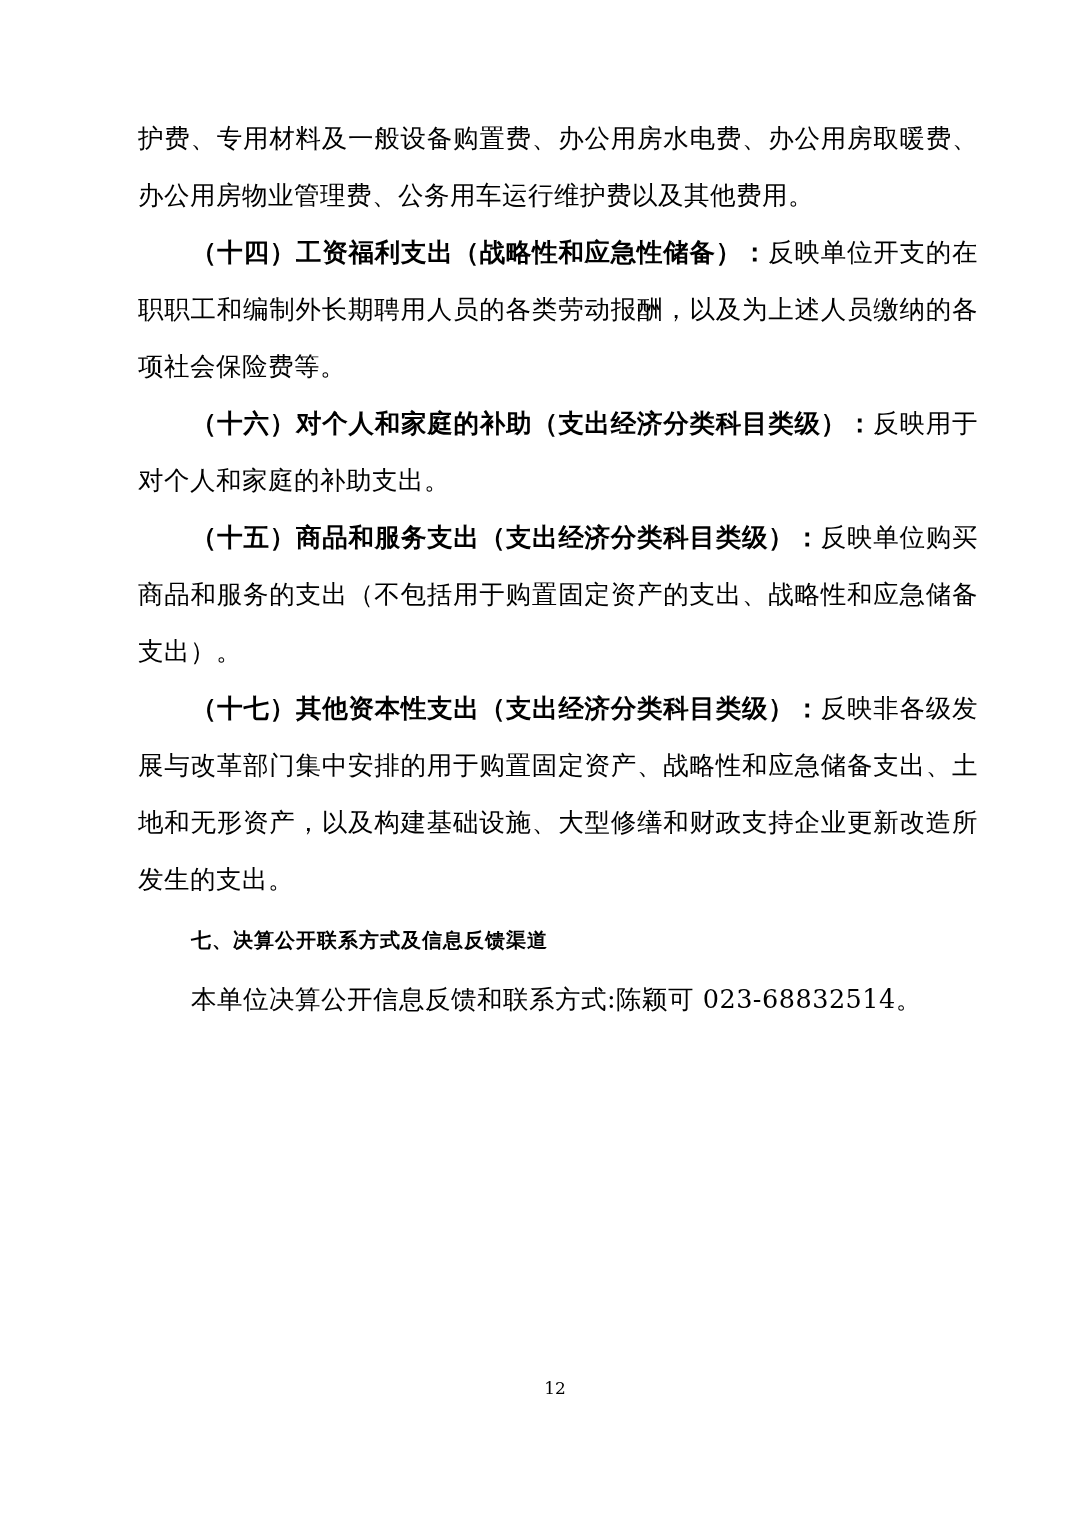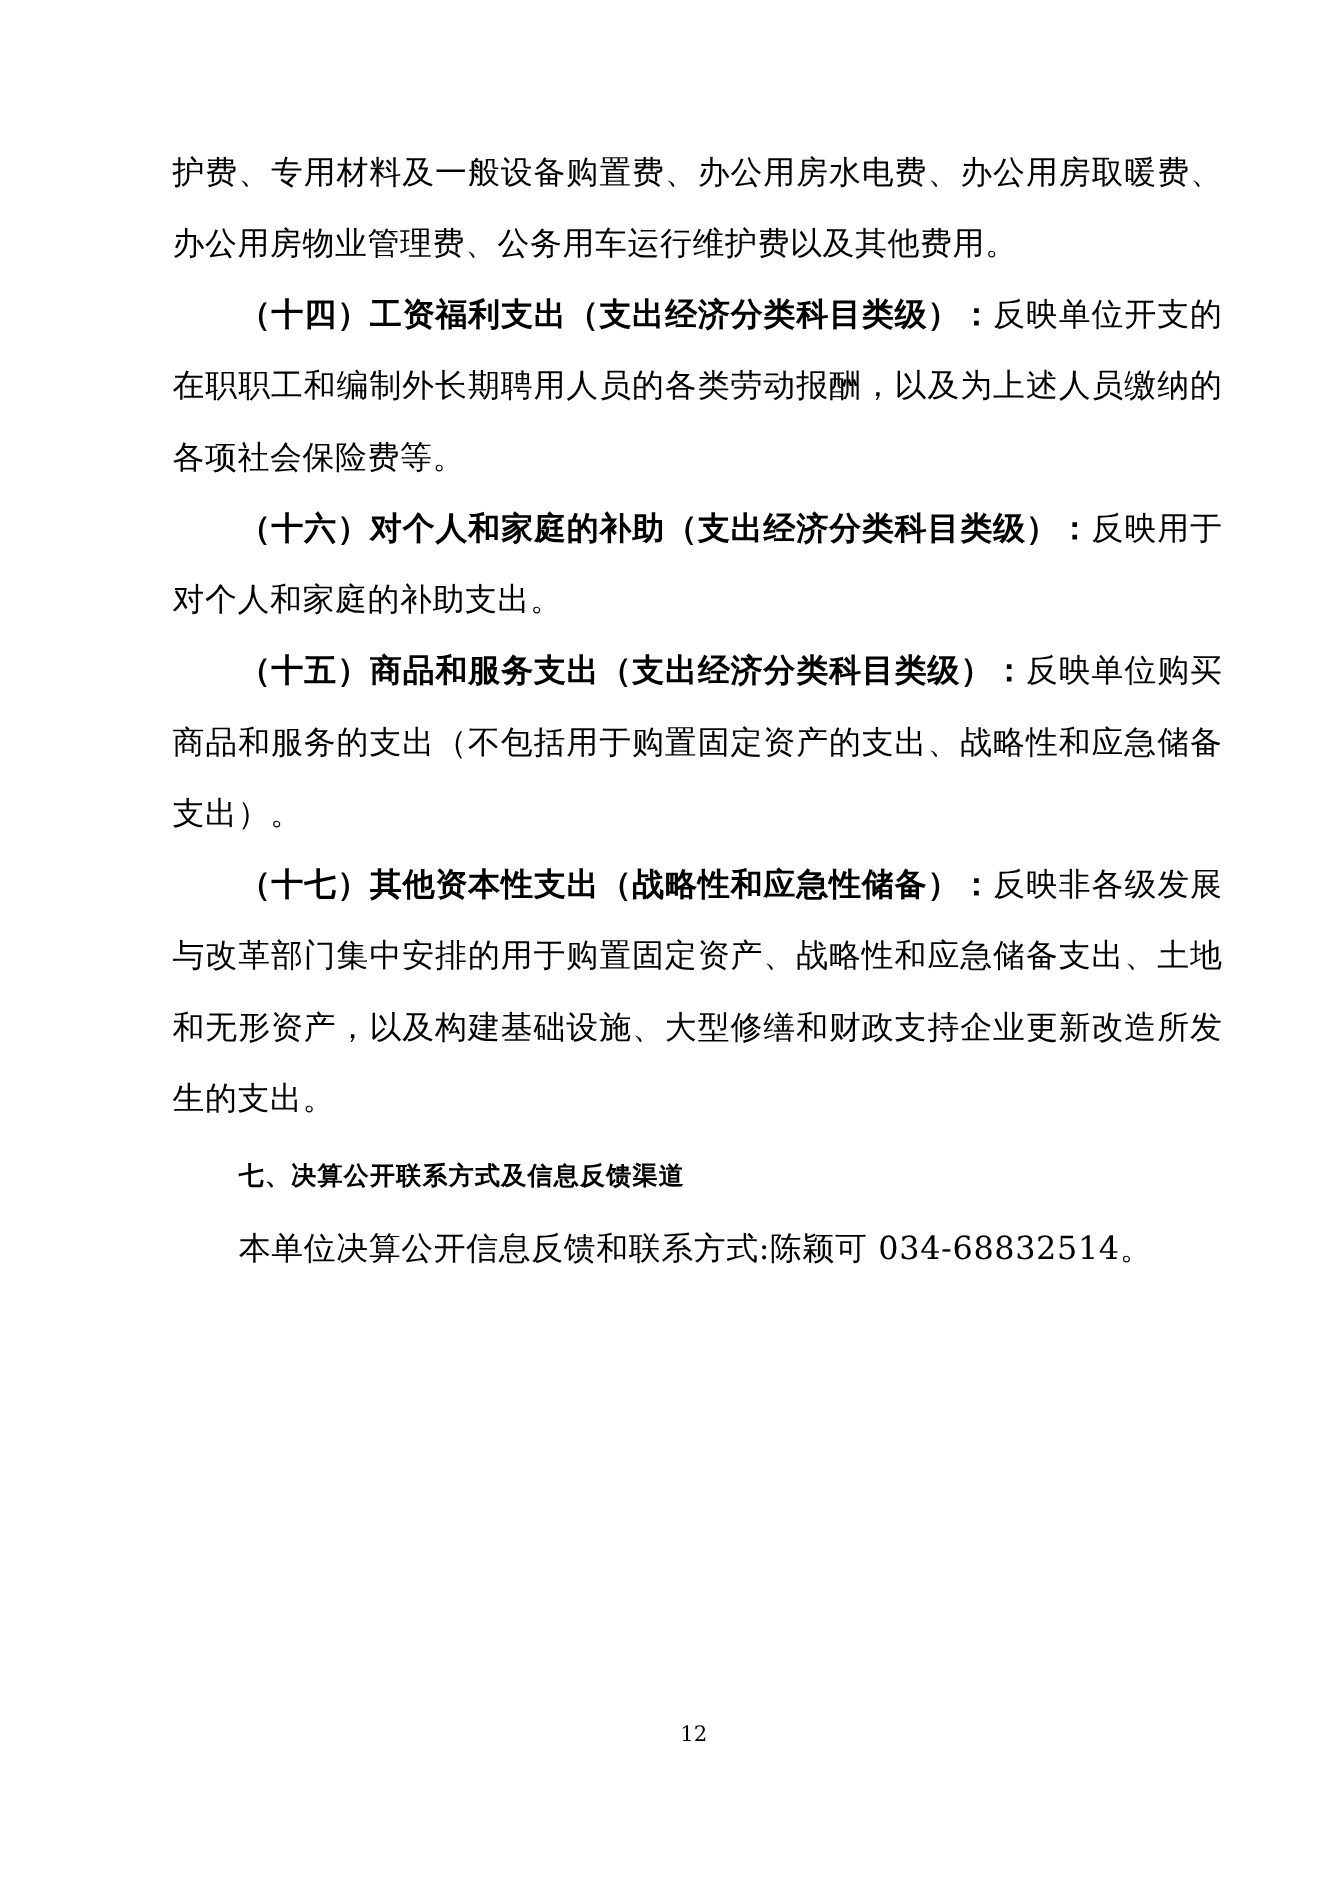--- a/index.html
+++ b/index.html
@@ -72,35 +72,35 @@
 <body>
 
 <div class="page">
   <div class="doc-body">
 
     <p class="para">
       <span>护费、专用材料及一般设备购置费、办公用房水电费、办公用房取暖费、办公用房物业管理费、公务用车运行维护费以及其他费用。</span>
     </p>
 
     <p class="para indent2">
-      <span class="bold-head">（十四）工资福利支出（支出经济分类科目类级）：</span><span>反映单位开支的在职职工和编制外长期聘用人员的各类劳动报酬，以及为上述人员缴纳的各项社会保险费等。</span>
+      <span class="bold-head">（十四）工资福利支出（战略性和应急性储备）：</span><span>反映单位开支的在职职工和编制外长期聘用人员的各类劳动报酬，以及为上述人员缴纳的各项社会保险费等。</span>
     </p>
 
     <p class="para indent2">
       <span class="bold-head">（十六）对个人和家庭的补助（支出经济分类科目类级）：</span><span>反映用于对个人和家庭的补助支出。</span>
     </p>
 
     <p class="para indent2">
       <span class="bold-head">（十五）商品和服务支出（支出经济分类科目类级）：</span><span>反映单位购买商品和服务的支出（不包括用于购置固定资产的支出、战略性和应急储备支出）。</span>
     </p>
 
     <p class="para indent2">
-      <span class="bold-head">（十七）其他资本性支出（战略性和应急性储备）：</span><span>反映非各级发展与改革部门集中安排的用于购置固定资产、战略性和应急储备支出、土地和无形资产，以及构建基础设施、大型修缮和财政支持企业更新改造所发生的支出。</span>
+      <span class="bold-head">（十七）其他资本性支出（支出经济分类科目类级）：</span><span>反映非各级发展与改革部门集中安排的用于购置固定资产、战略性和应急储备支出、土地和无形资产，以及构建基础设施、大型修缮和财政支持企业更新改造所发生的支出。</span>
     </p>
 
     <p class="section-title">七、决算公开联系方式及信息反馈渠道</p>
 
-    <p class="contact-line">本单位决算公开信息反馈和联系方式:陈颖可  034-68832514。</p>
+    <p class="contact-line">本单位决算公开信息反馈和联系方式:陈颖可  023-68832514。</p>
 
   </div>
 </div>
 
 <div class="page-number">12</div>
 
 </body></html>

